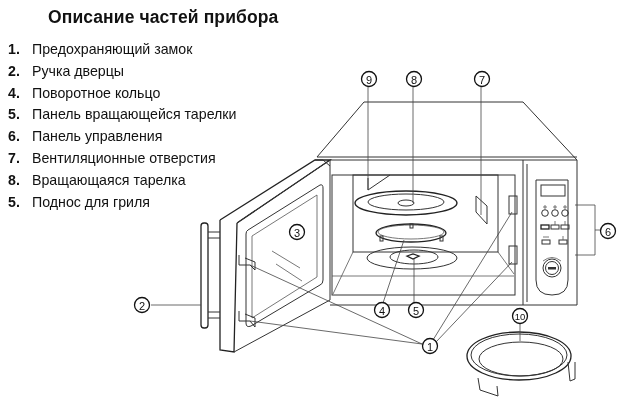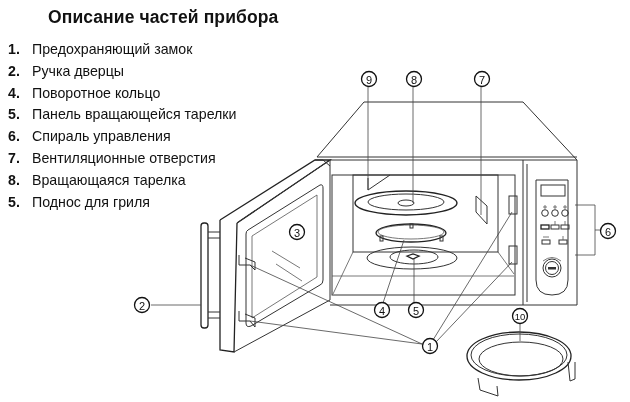--- a/index.html
+++ b/index.html
@@ -21,21 +21,21 @@
 </head>
 <body>
 
 <div class="title">Описание частей прибора</div>
 
 <ul class="parts">
   <li><span class="num">1.</span><span>Предохраняющий замок</span></li>
   <li><span class="num">2.</span><span>Ручка дверцы</span></li>
   <li><span class="num">4.</span><span>Поворотное кольцо</span></li>
   <li><span class="num">5.</span><span>Панель вращающейся тарелки</span></li>
-  <li><span class="num">6.</span><span>Спираль управления</span></li>
+  <li><span class="num">6.</span><span>Панель управления</span></li>
   <li><span class="num">7.</span><span>Вентиляционные отверстия</span></li>
   <li><span class="num">8.</span><span>Вращающаяся тарелка</span></li>
   <li class="wide"><span class="num">5.</span><span>Поднос для гриля</span></li>
 </ul>
 
 <svg class="diagram" viewBox="0 0 630 402">
 
   <g>
 
     <path class="ln" d="M317,157 L364,102 L523,102 L577,160"></path>

